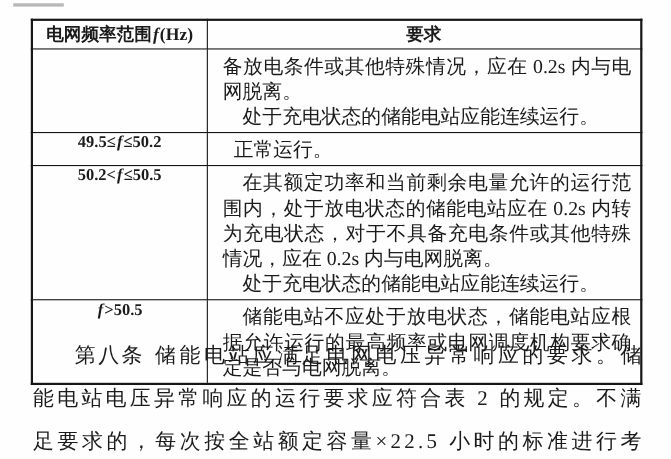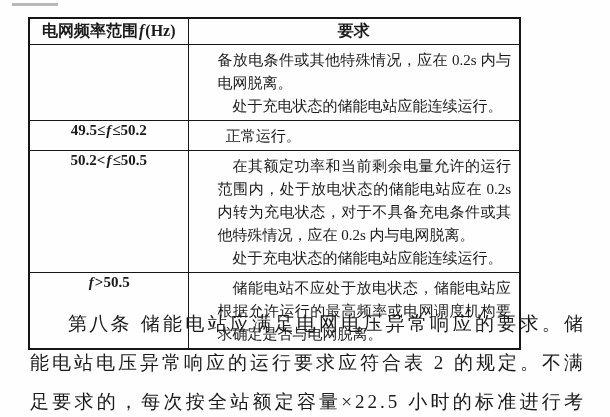--- a/index.html
+++ b/index.html
@@ -8,41 +8,41 @@
     background:#ffffff;
     font-family:"Liberation Serif","DejaVu Serif",serif;
     color:#1b1b1b;
   }
   .page{position:relative;width:610px;height:417px;overflow:hidden;background:#fefefe;}
   .scan-artifact{
     position:absolute;left:12px;top:3px;width:46px;height:3px;
     background:#9a9a9a;opacity:.7;
   }
   table.freq-table{
-    position:absolute;left:28px;top:17px;width:493px;
+    position:absolute;left:28px;top:17px;width:556px;
     border-collapse:collapse;table-layout:fixed;
     border:2px solid #161616;
   }
   .freq-table th,.freq-table td{
     border:1.5px solid #161616;
     vertical-align:top;
     overflow:hidden;
   }
   col.c1{width:159px;}
   .freq-table th{
     font-weight:bold;font-size:16px;text-align:center;vertical-align:middle;
     height:23px;padding:1px 2px;
   }
   .freq-cell{
     text-align:center;vertical-align:middle;
     font-weight:bold;font-size:15px;
   }
   .req-cell{
-    font-size:15px;line-height:23px;
-    padding:4px 8px 2px 29px;
+    font-size:18px;line-height:23px;
+    padding:4px 8px 2px 14px;
     text-align:justify;
   }
   .req-cell p{margin:0;}
   .ind-0{text-indent:0;}
   .ind-h{text-indent:0.55em;}
   .ind-1{text-indent:1em;}
   .note-cell{
     text-align:center;font-size:15px;height:22px;
     vertical-align:middle;padding:1px 0;
   }

